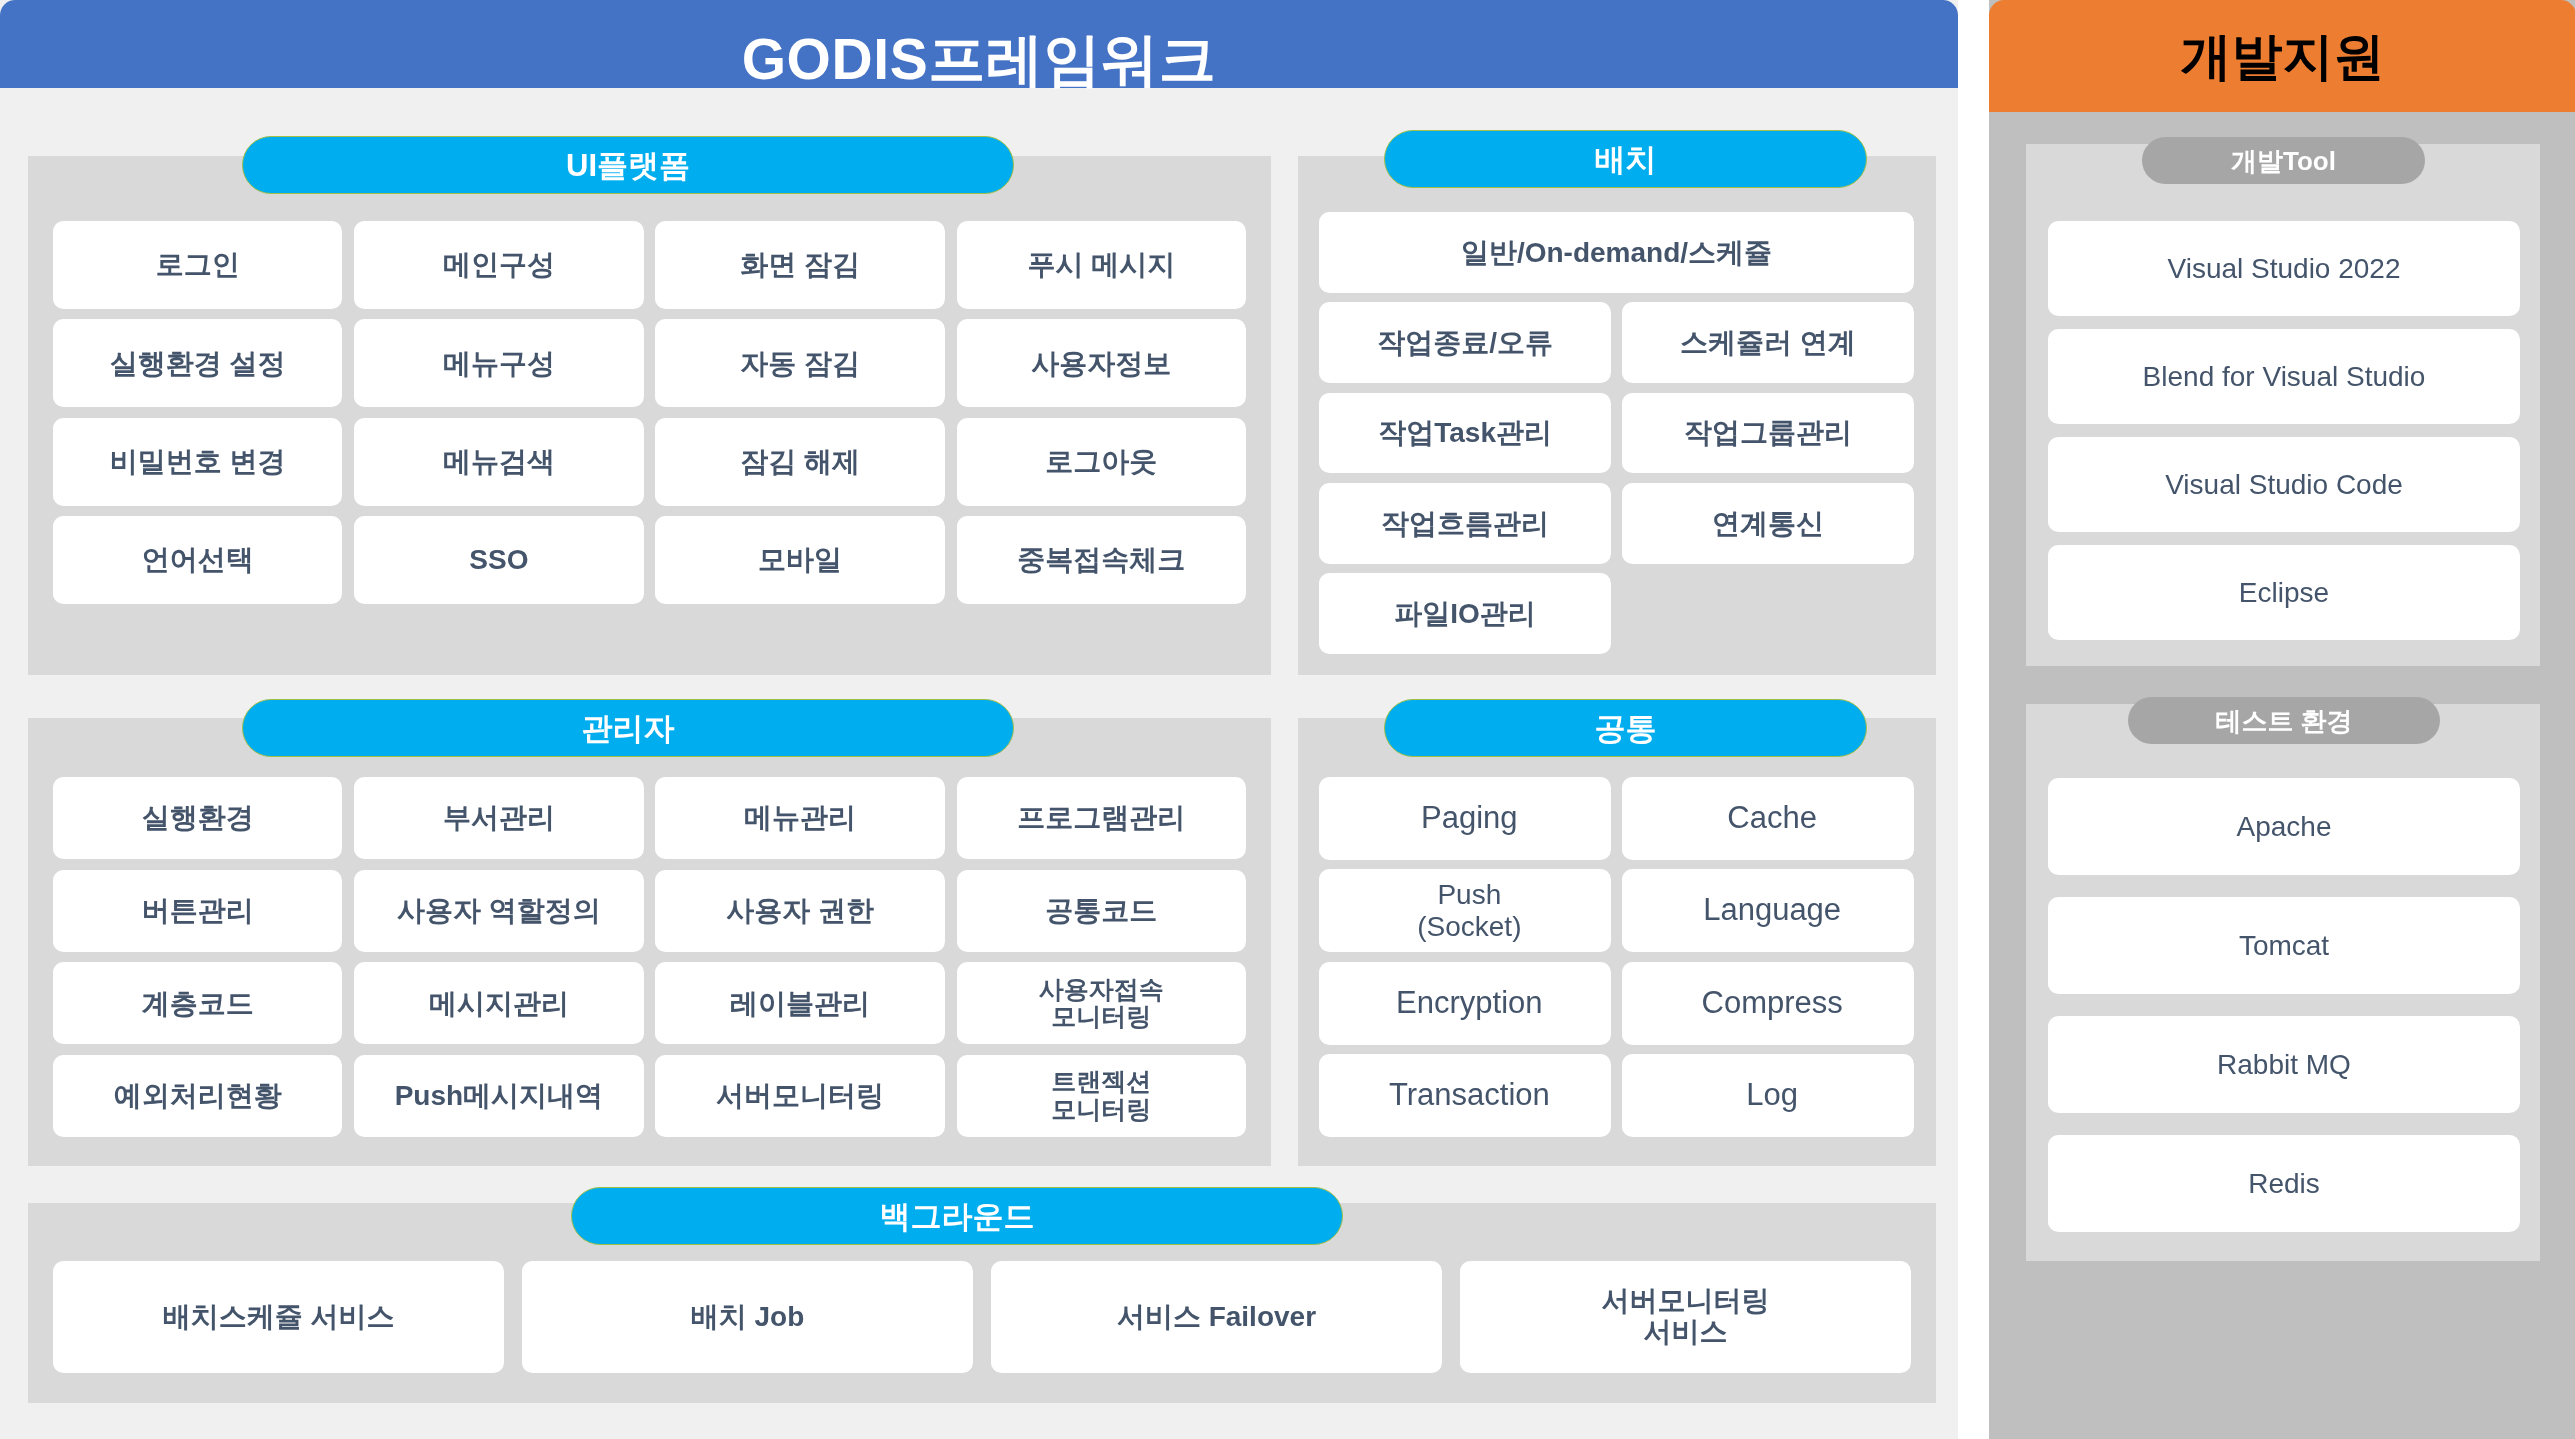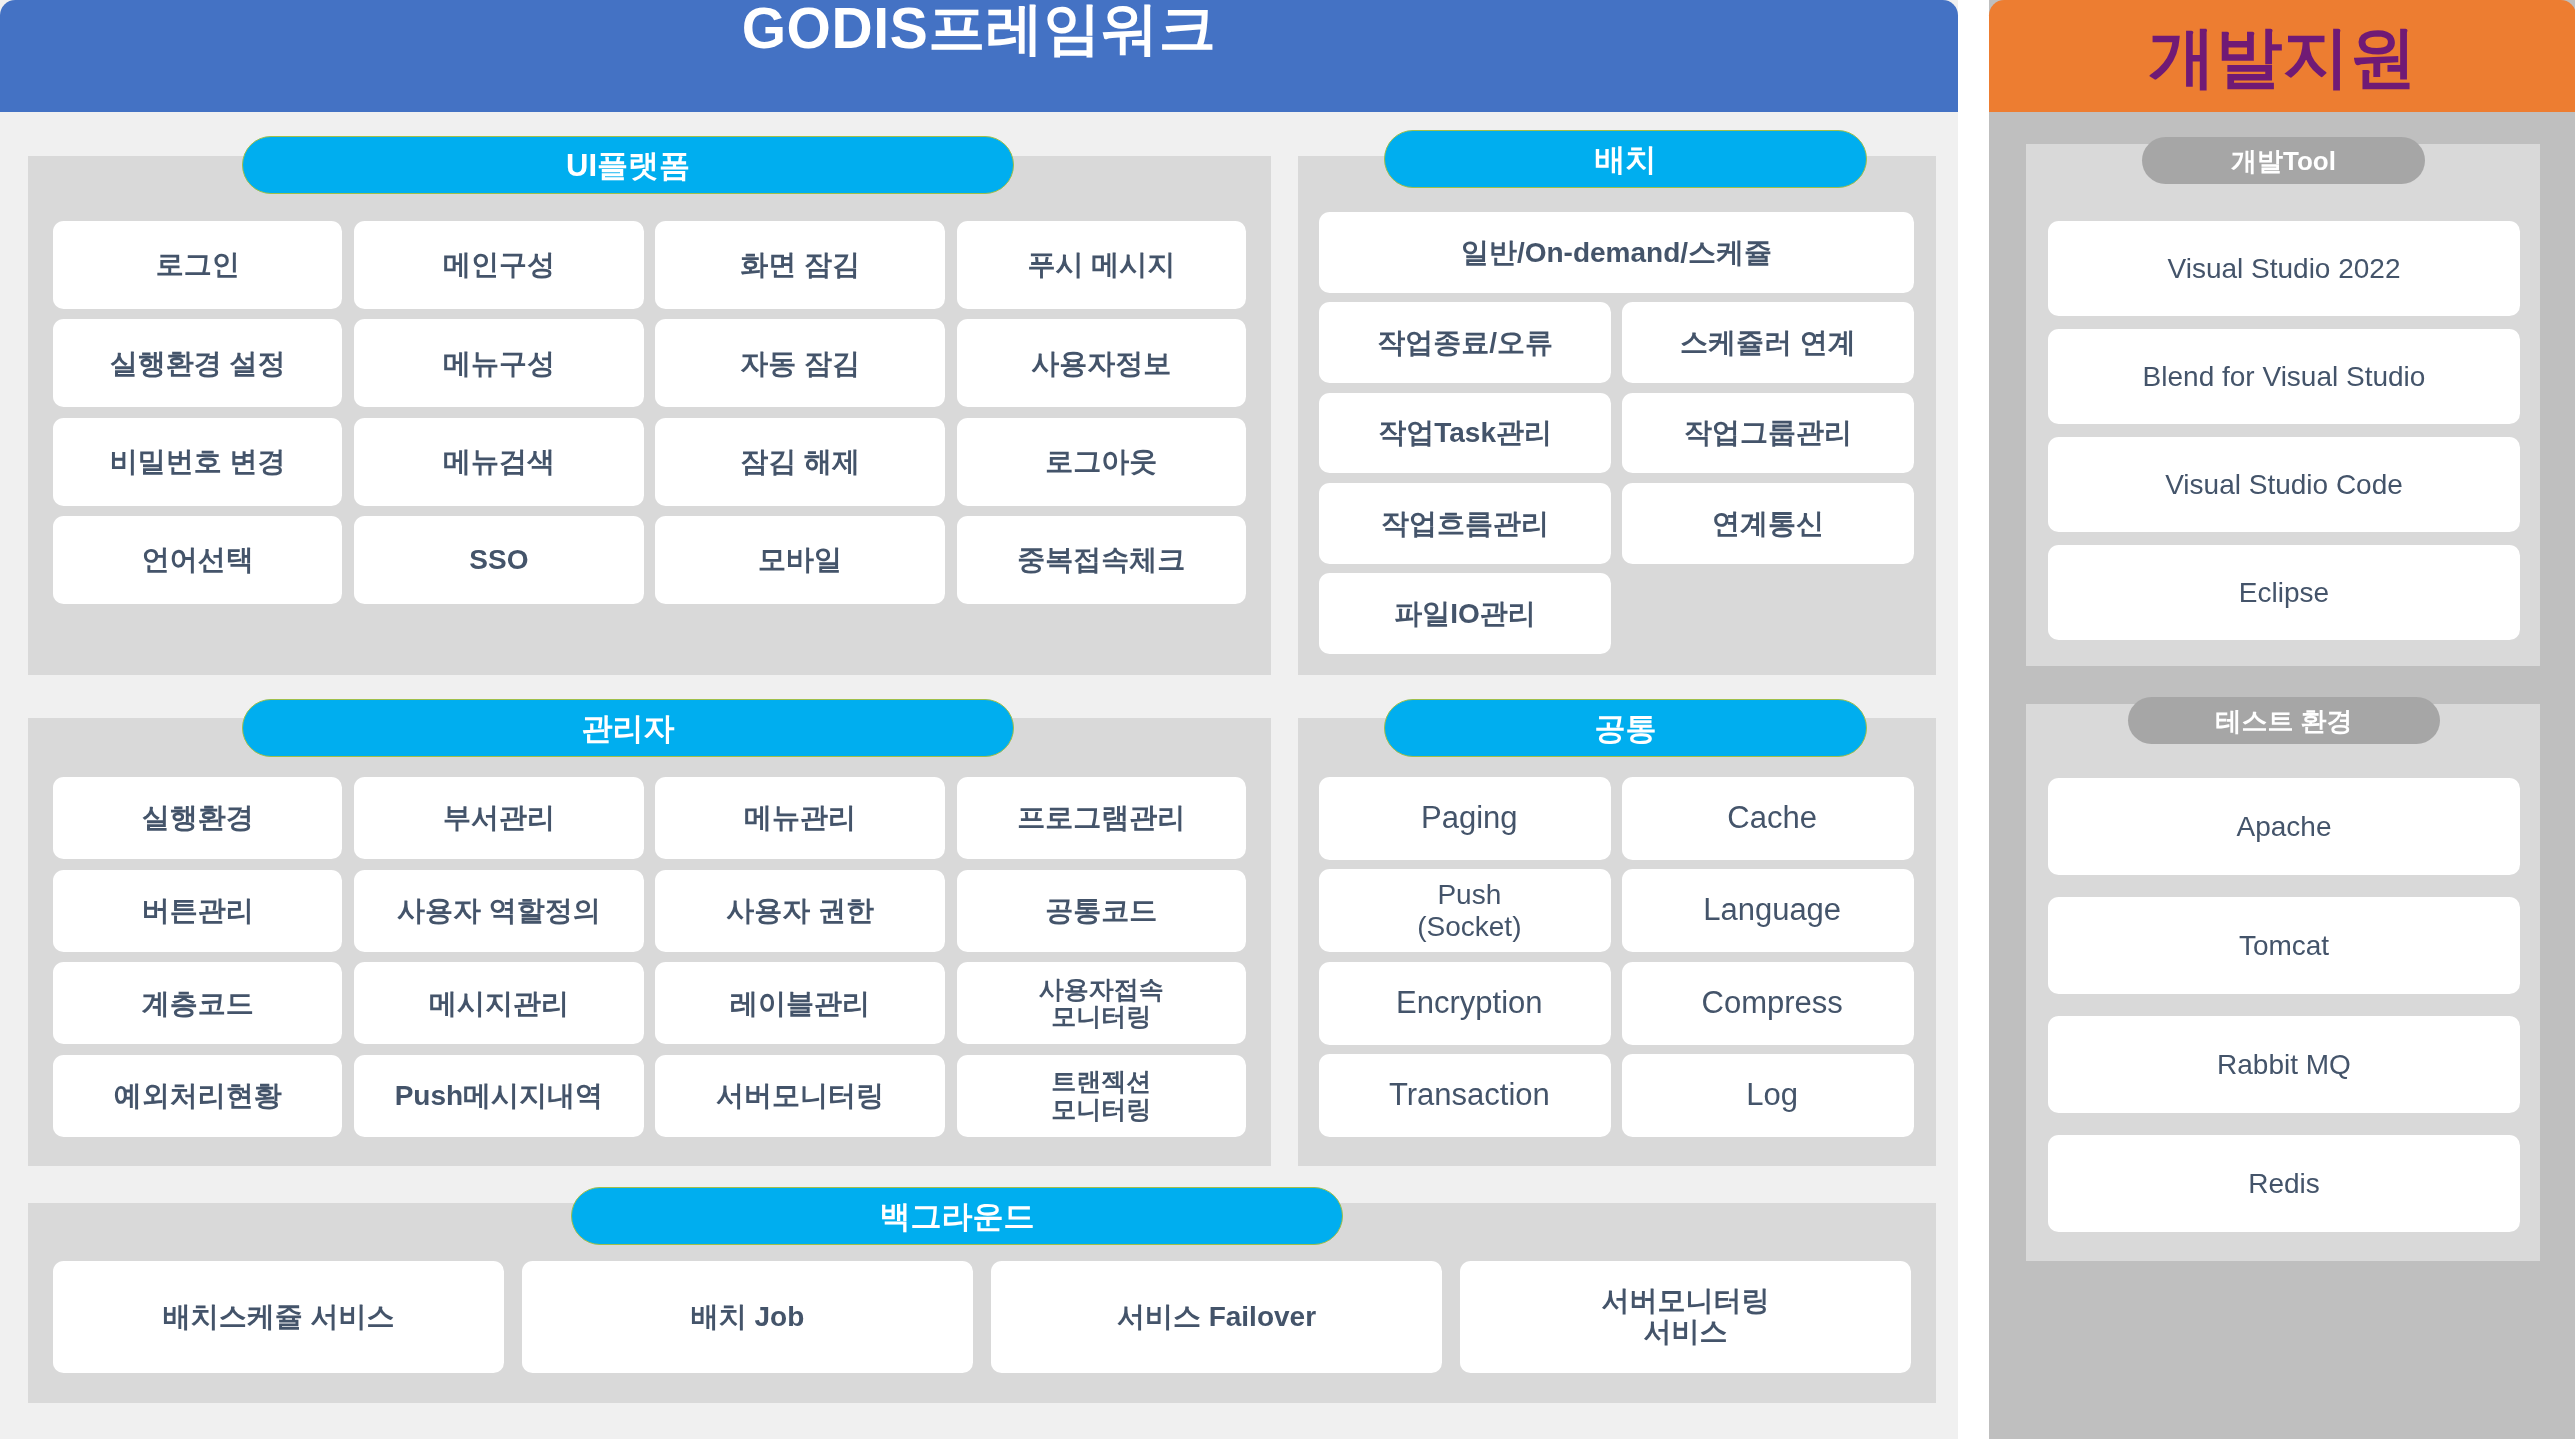--- a/index.html
+++ b/index.html
@@ -18,24 +18,24 @@
   
   .left-col {
     position: absolute;
     left: 0; top: 0;
     width: 1958px; height: 1439px;
     background: #f0f0f0;
   }
   .left-header {
     position: absolute;
     left: 0; top: 0;
-    width: 1958px; height: 112px;
+    width: 1958px; height: 88px;
     background: #4472c4;
     border-radius: 15.3px 15.3px 0 0;
-    display: flex; align-items: flex-start; justify-content: center;
+    display: flex; align-items: flex-end; justify-content: center;
   }
   .left-header-title {
     color: #ffffff;
     font-size: 57px;
     font-weight: 700;
     letter-spacing: 0.6px;
     line-height: 1;
   }
 
   
@@ -47,22 +47,22 @@
   }
   .right-header {
     position: absolute;
     left: 0; top: 0;
     width: 587px; height: 112px;
     background: #ed7d31;
     border-radius: 15.3px 15.3px 0 0;
     display: flex; align-items: center; justify-content: center;
   }
   .right-header-title {
-    color: #701a75;
-    font-size: 67px;
+    color: #000000;
+    font-size: 51px;
     font-weight: 700;
     line-height: 1;
   }
 
   
   .panel {
     position: absolute;
     background: #d9d9d9;
   }
   .panel-label {

